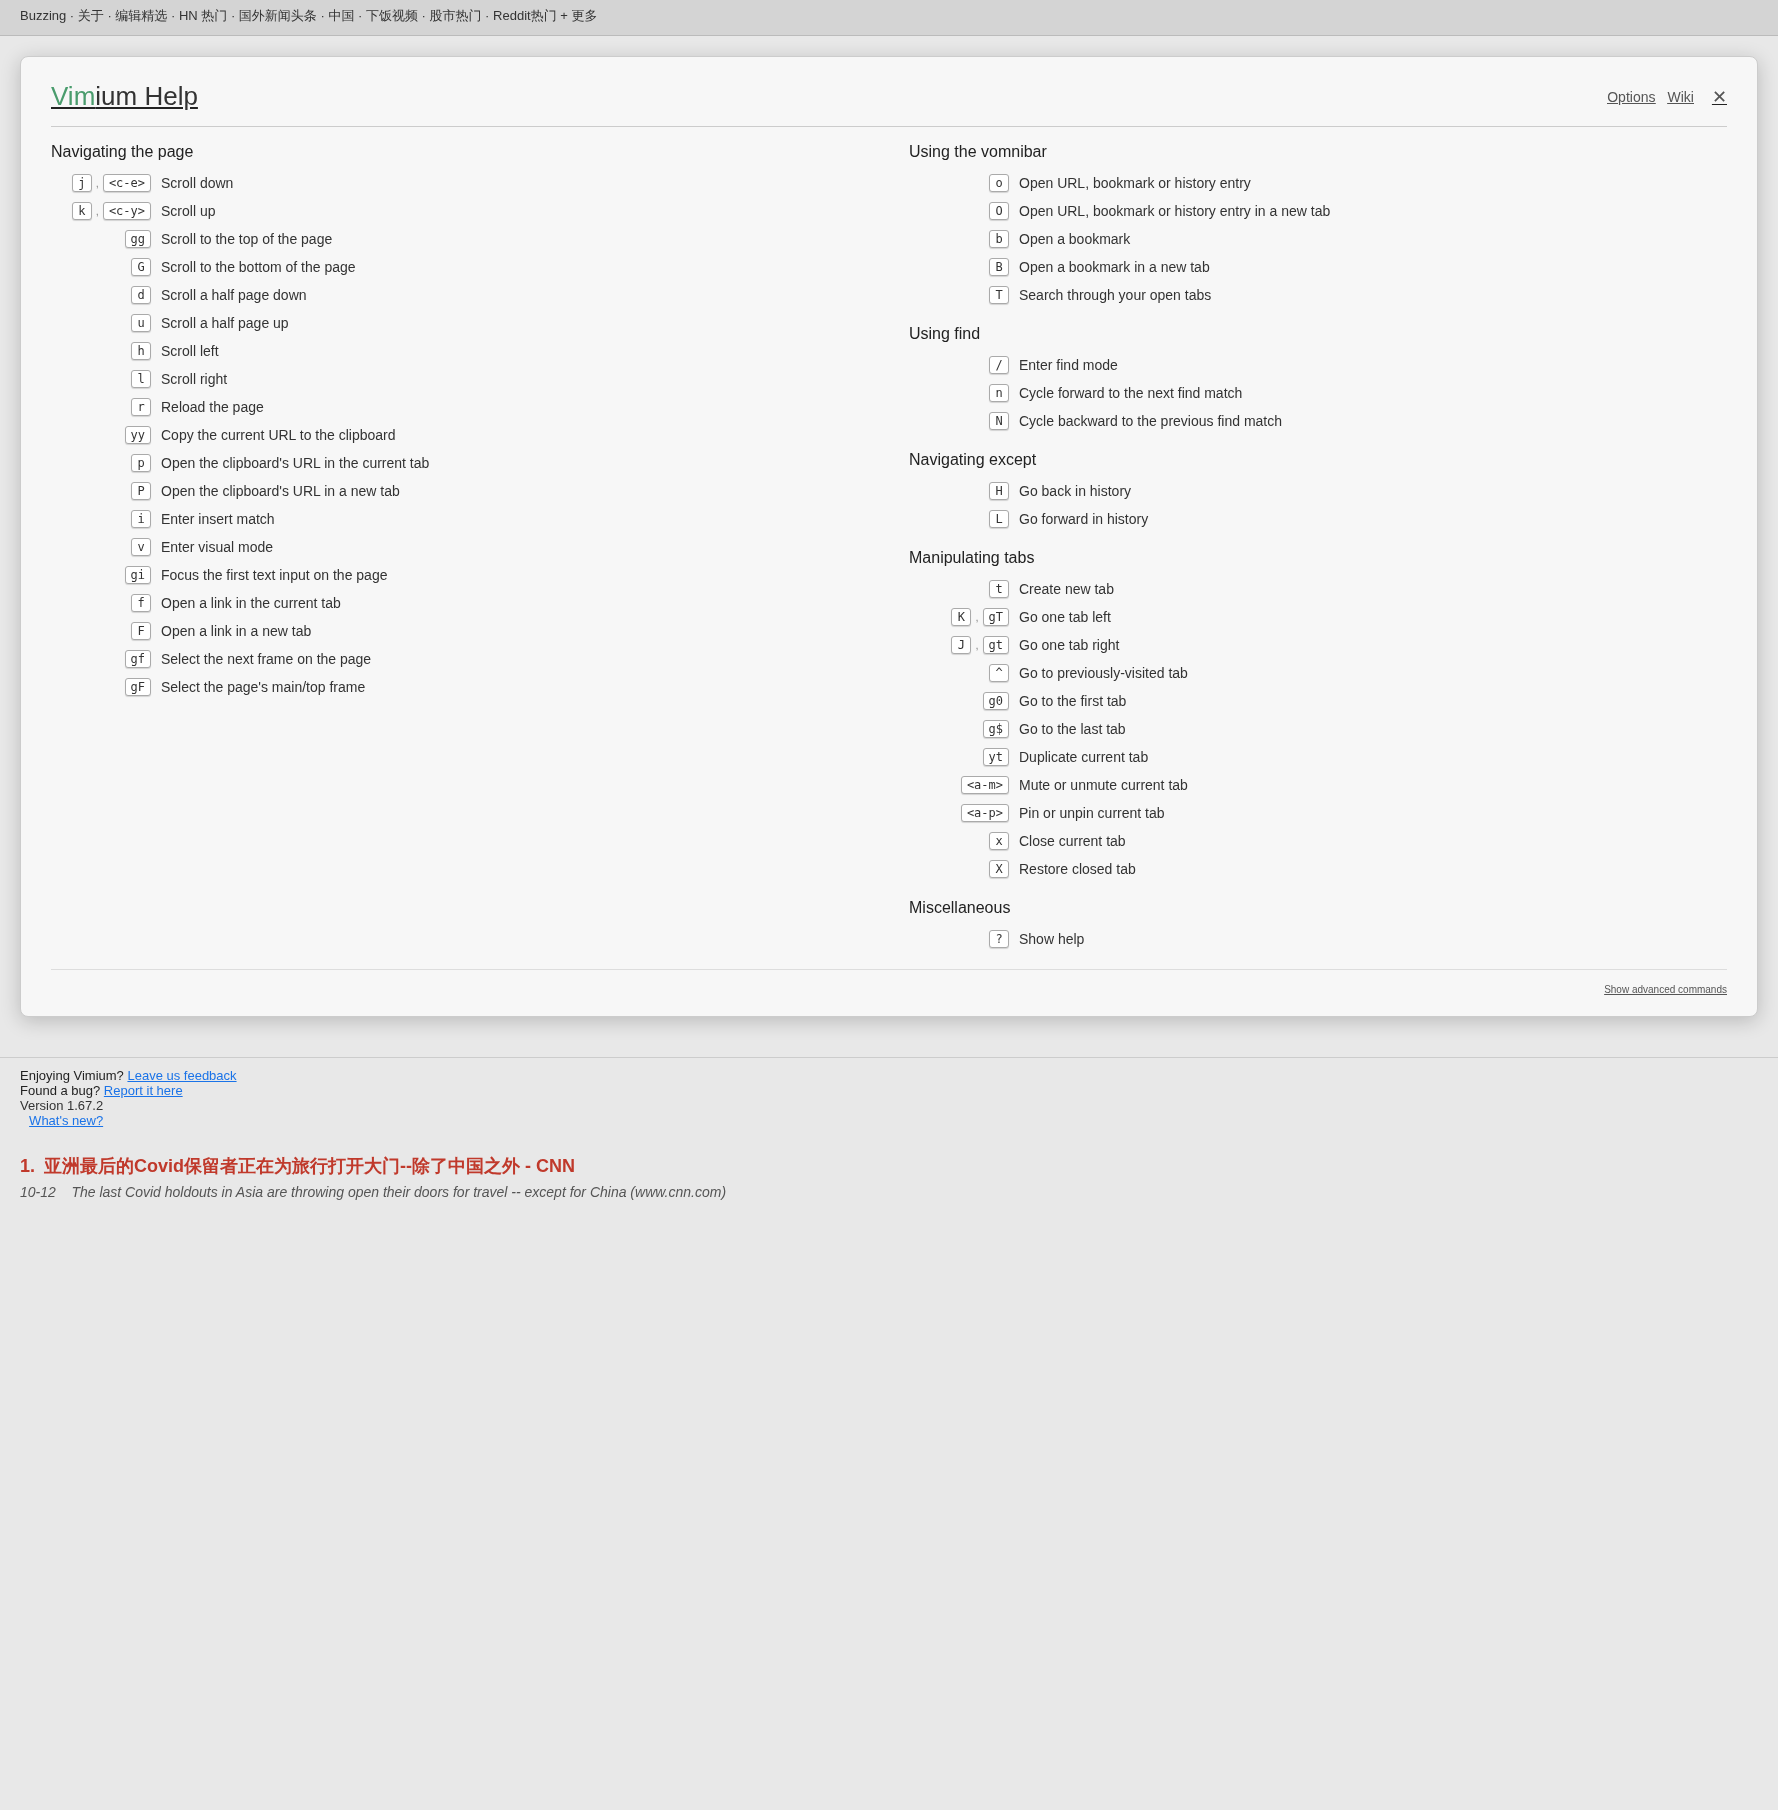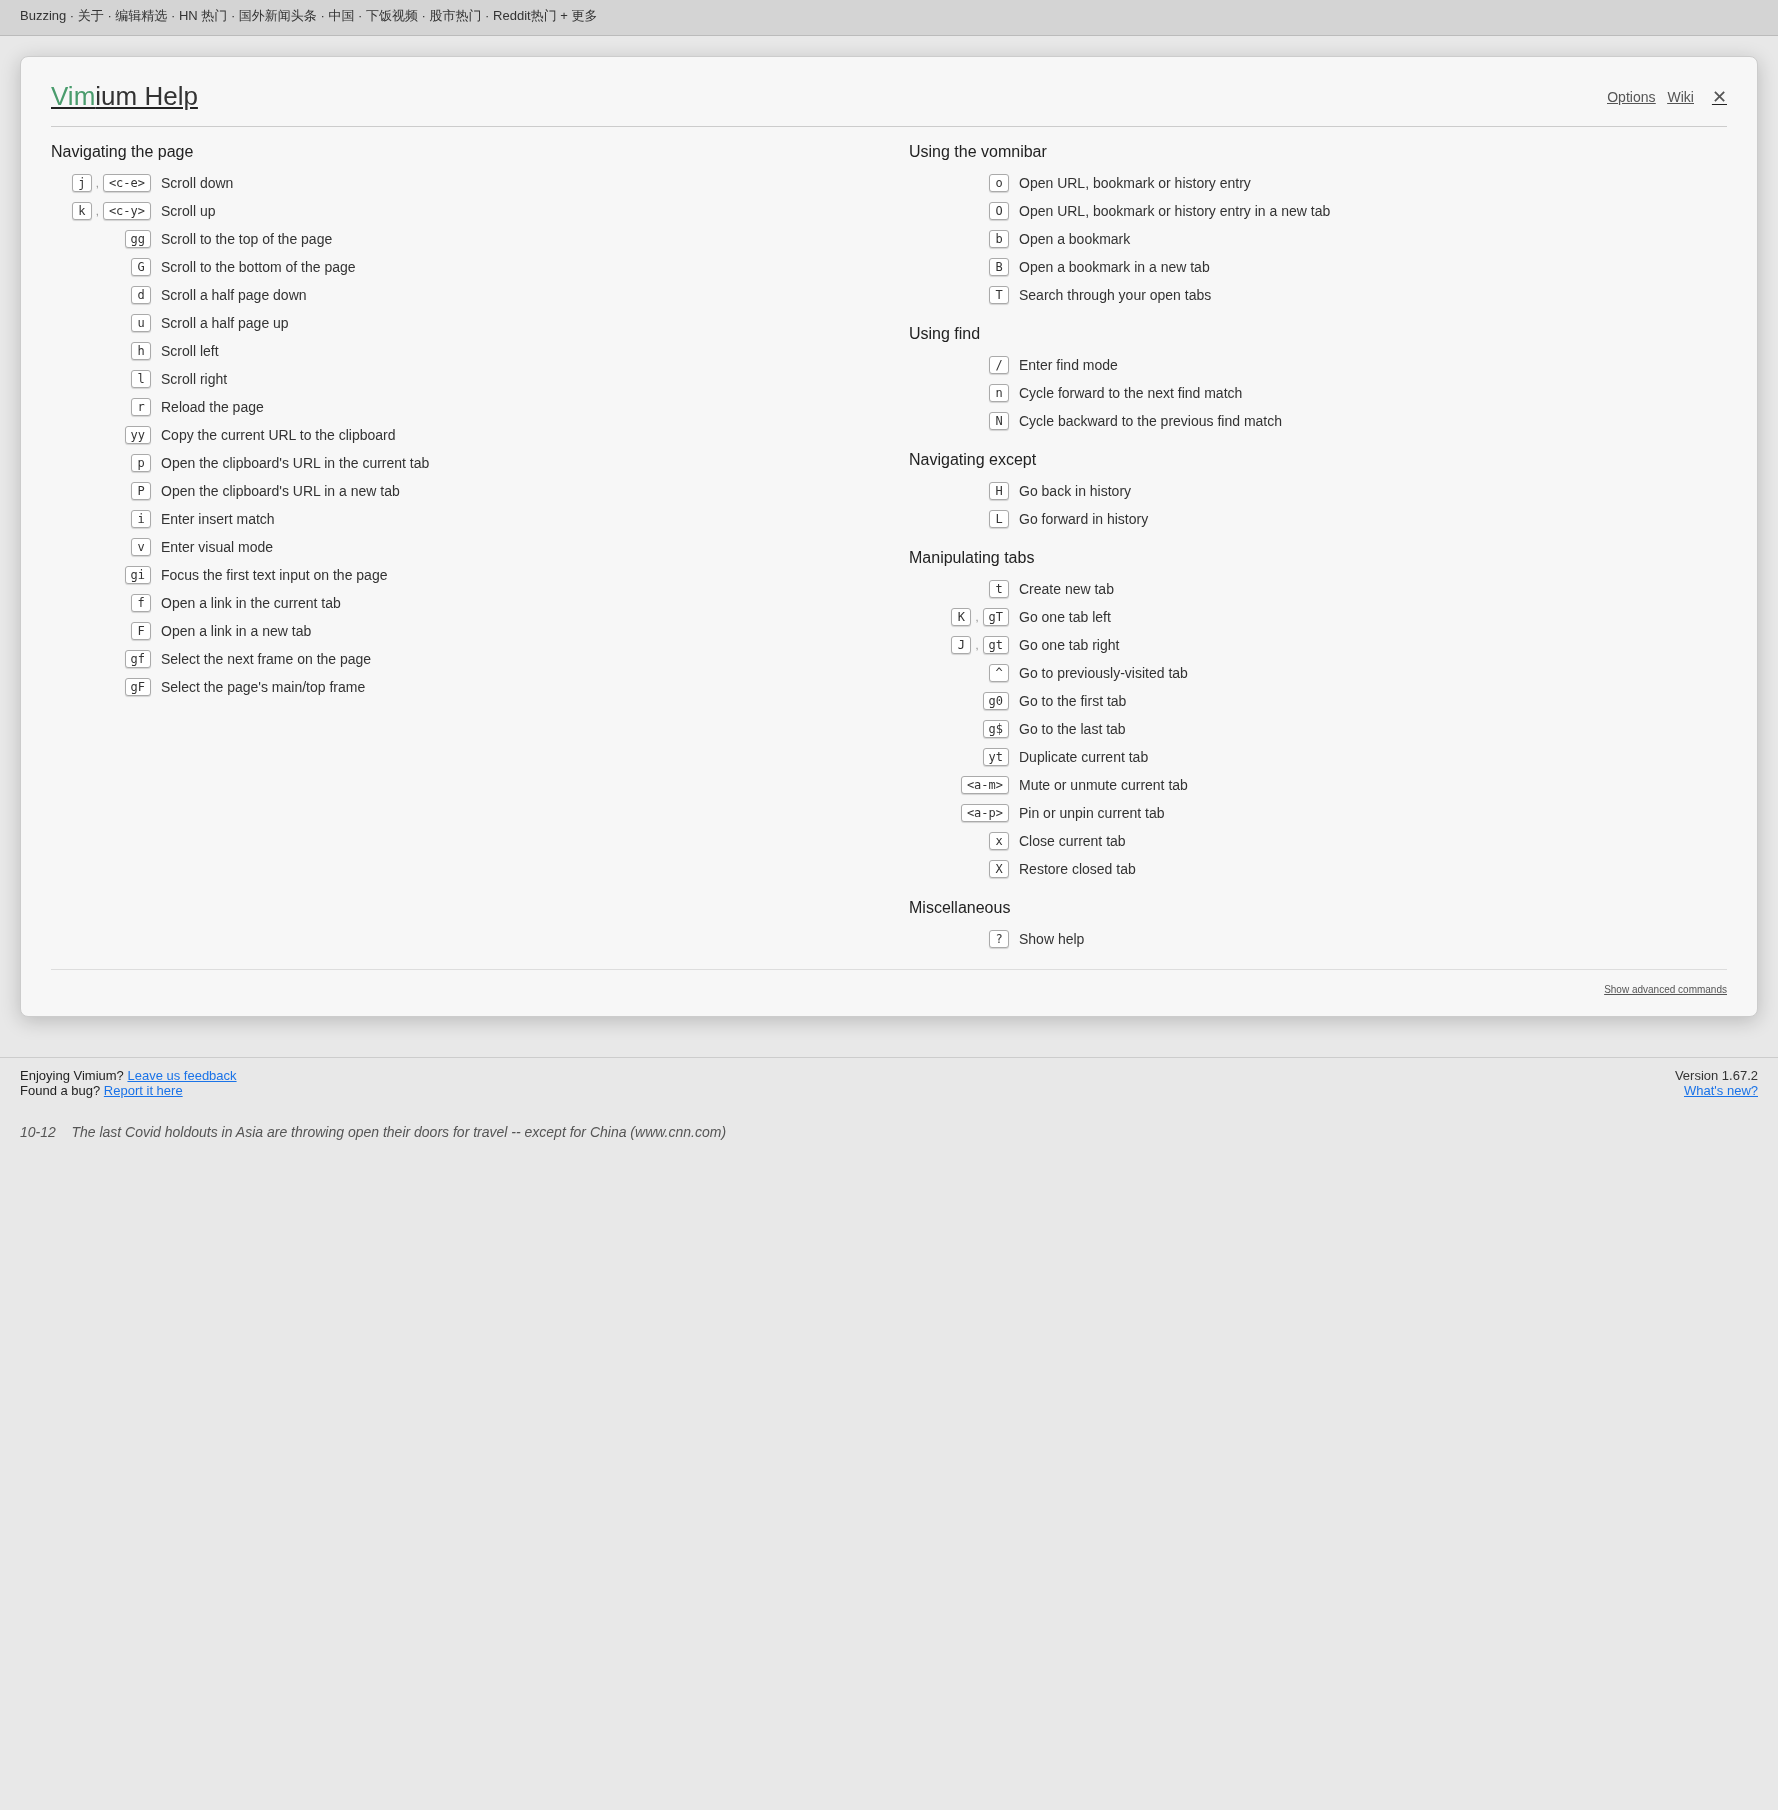--- a/index.html
+++ b/index.html
@@ -160,20 +160,21 @@
     
     .browser-bottom-bar {
       background: #e8e8e8;
       padding: 10px 20px;
       font-size: 13px;
       display: flex;
       justify-content: space-between;
       align-items: flex-start;
       border-top: 1px solid #ccc;
       margin-top: 0;
+      flex-direction: column;
     }
 
     .bottom-left a {
       color: #1a73e8;
       text-decoration: underline;
     }
 
     .bottom-right {
       text-align: right;
       color: #333;
@@ -562,18 +563,22 @@
     <span>Found a bug?</span>
     <a>Report it here</a>
   </div>
   <div class="bottom-right">
     <span>Version 1.67.2</span>
     <a>What's new?</a>
   </div>
 </div>
 
 <div class="news-section">
+  <div class="news-title">
+    <span>1.</span>
+    <span>亚洲最后的Covid保留者正在为旅行打开大门--除了中国之外 - CNN</span>
+  </div>
   <div class="news-subtitle">
     <span>10-12</span>
     &nbsp;&nbsp;
     <span>The last Covid holdouts in Asia are throwing open their doors for travel -- except for China (www.cnn.com)</span>
   </div>
 </div>
 
 </body></html>

